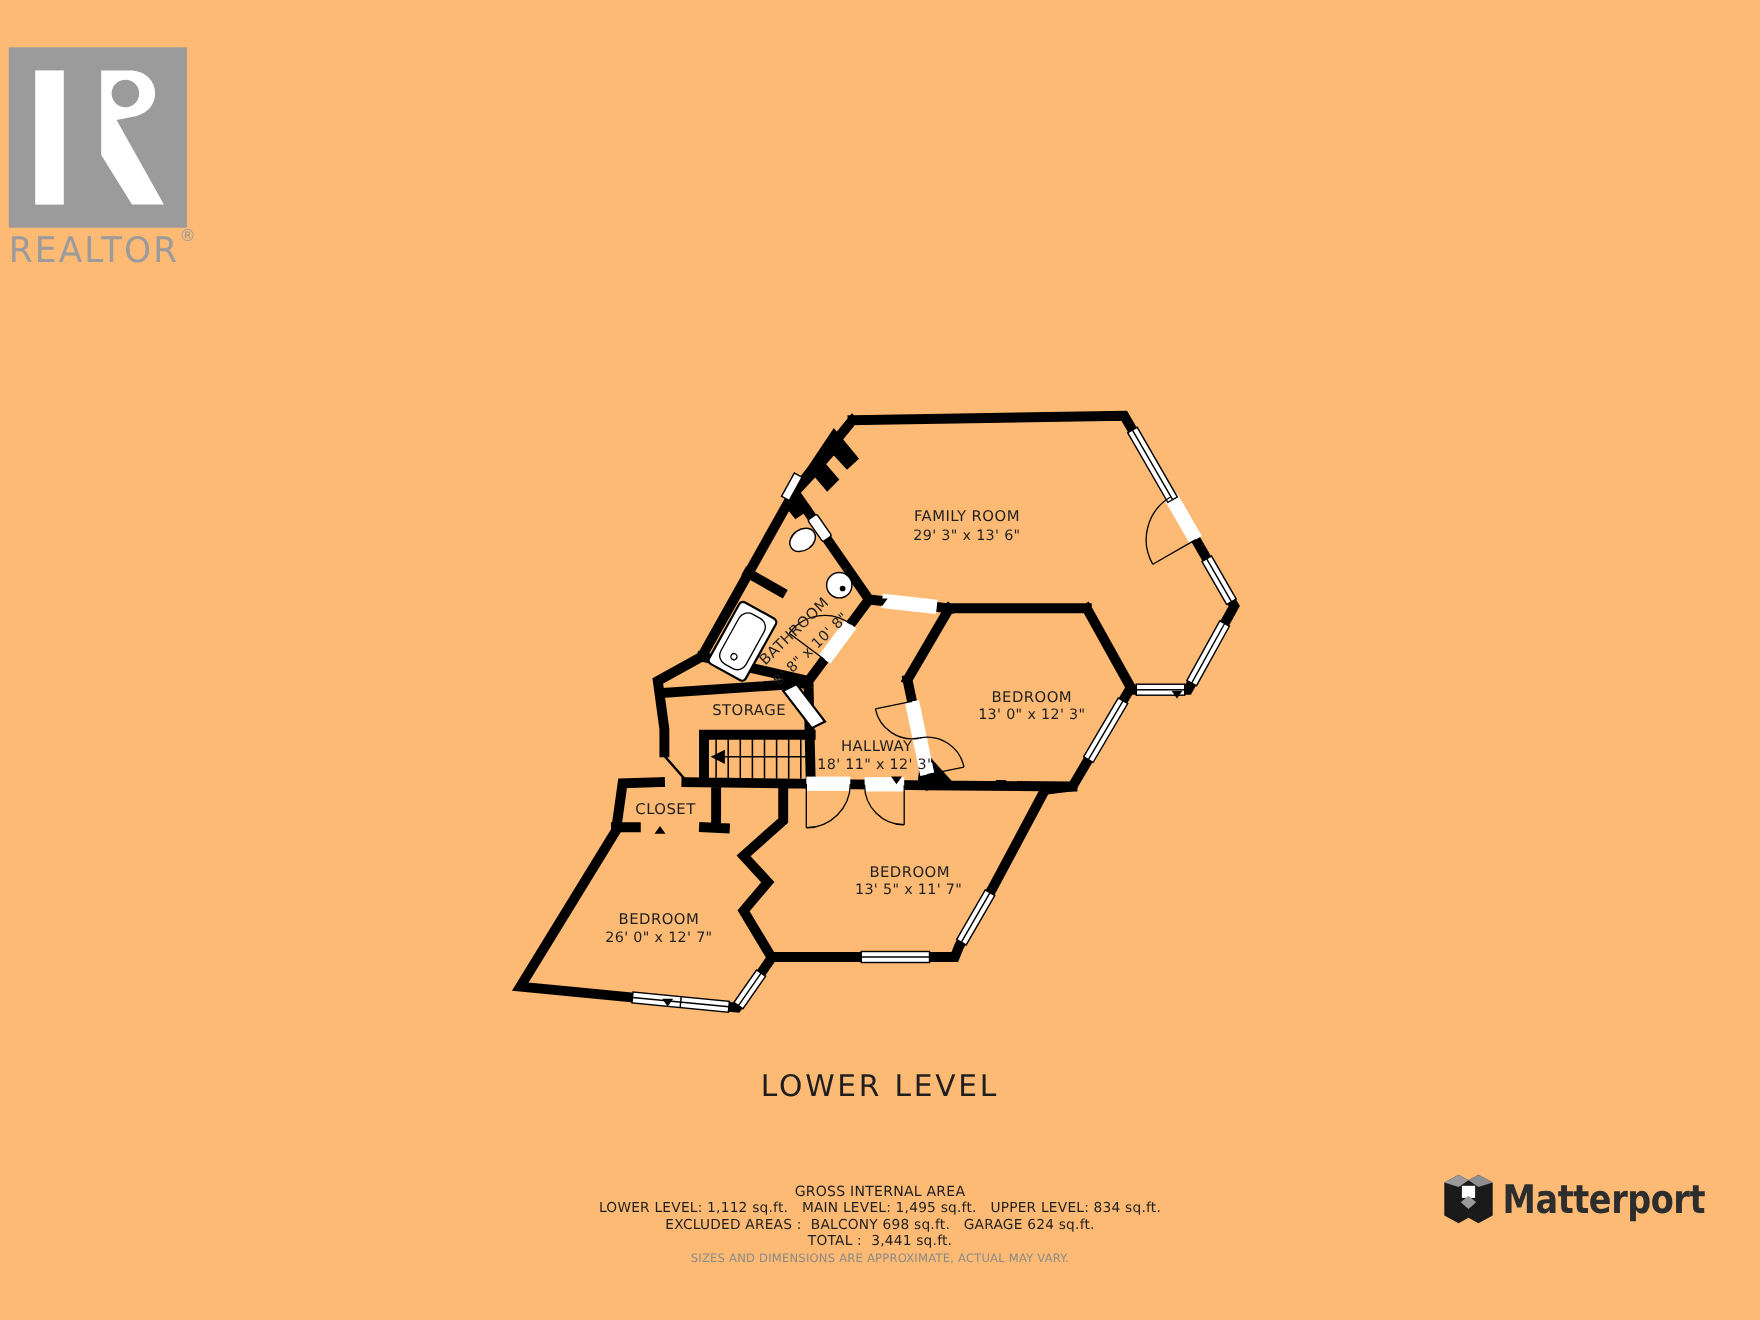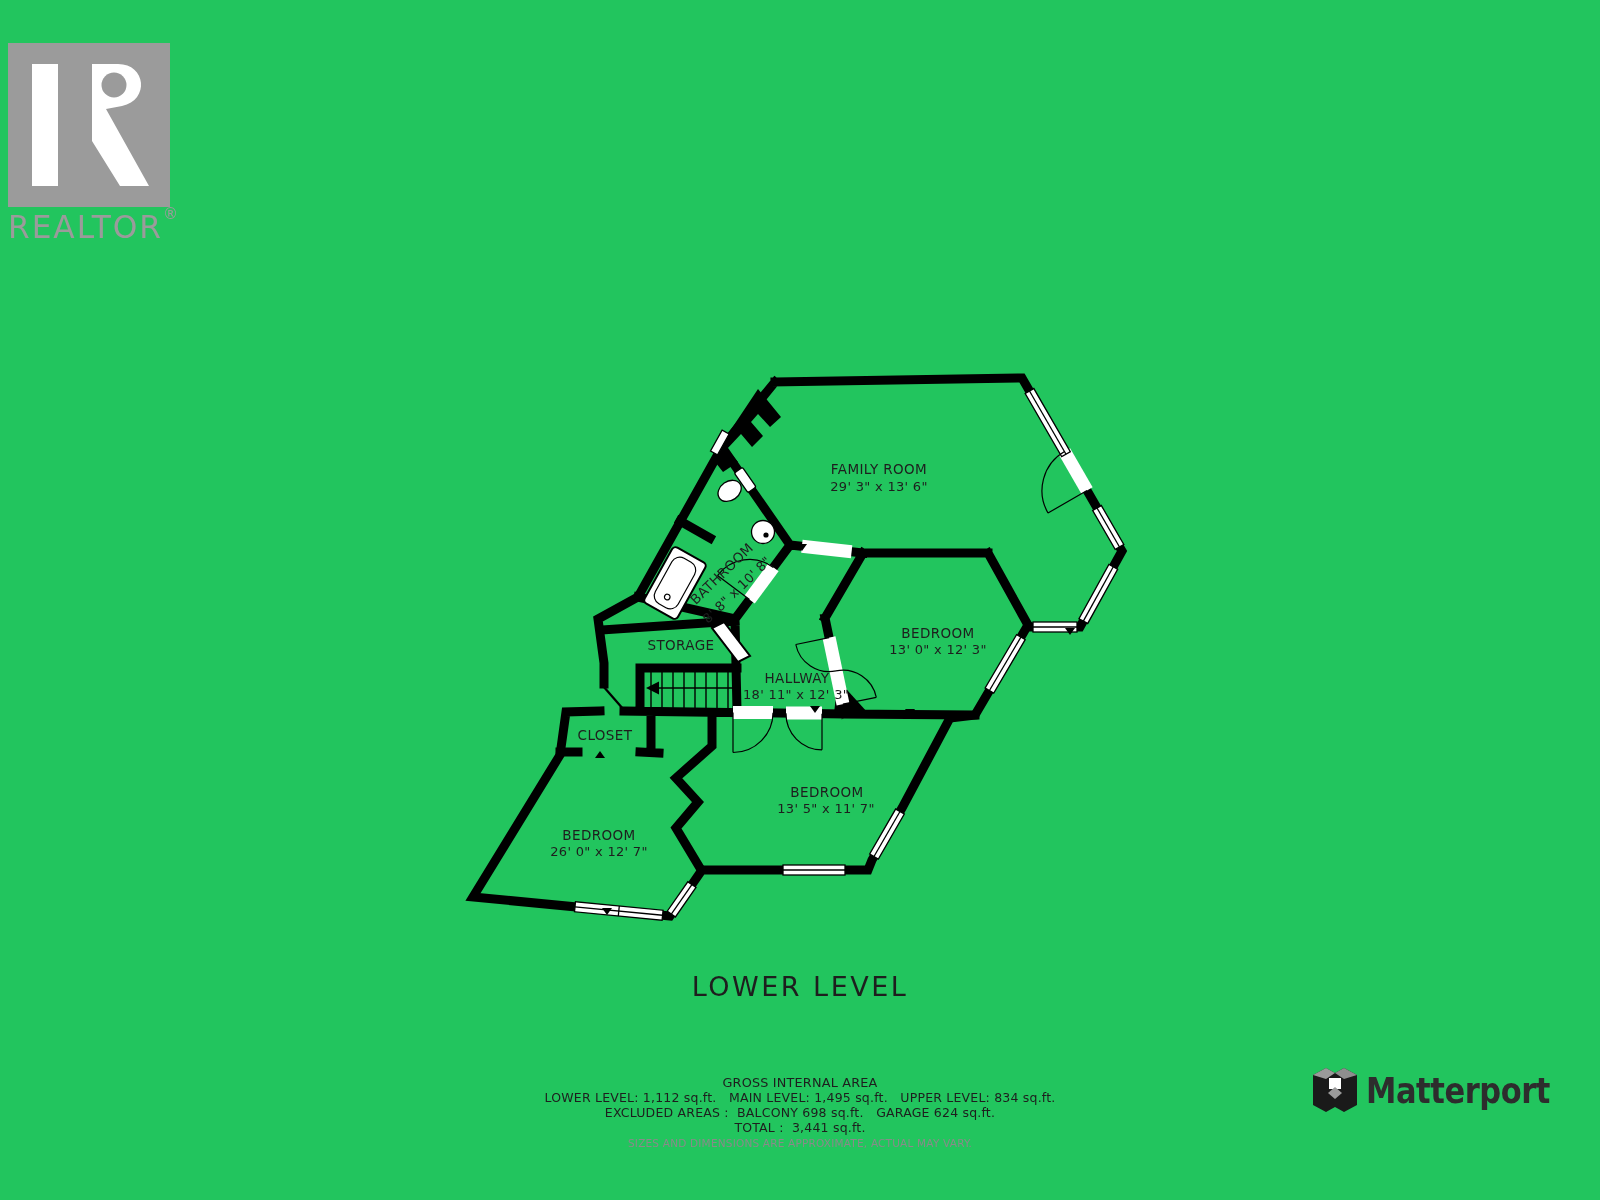--- a/index.html
+++ b/index.html
@@ -1,16 +1,16 @@
 <!DOCTYPE html>
 <html><head>
 <meta charset="utf-8">
 <style>
   html,body{margin:0;padding:0;background:#ffffff;}
-  .stage{position:relative;width:1600px;height:1200px;background:#22c55e;overflow:hidden;
+  .stage{position:relative;width:1600px;height:1200px;background:#fdba74;overflow:hidden;
          font-family:"DejaVu Sans",sans-serif;}
   svg{display:block}
   text{fill:#1e1e1e;}
   .room-name{font-size:13.5px;letter-spacing:.4px;}
   .room-dims{font-size:13px;letter-spacing:.3px;}
   .plan-title{font-size:27px;letter-spacing:2.5px;}
   .sum-head{font-size:12.8px;letter-spacing:.2px;}
   .sum-line{font-size:12.5px;letter-spacing:.2px;white-space:pre;}
   .sum-gray{font-size:10.5px;fill:#8a8a8a;letter-spacing:.2px;}
   .realtor-word{font-size:32px;letter-spacing:2px;fill:#9b9b9b;}

